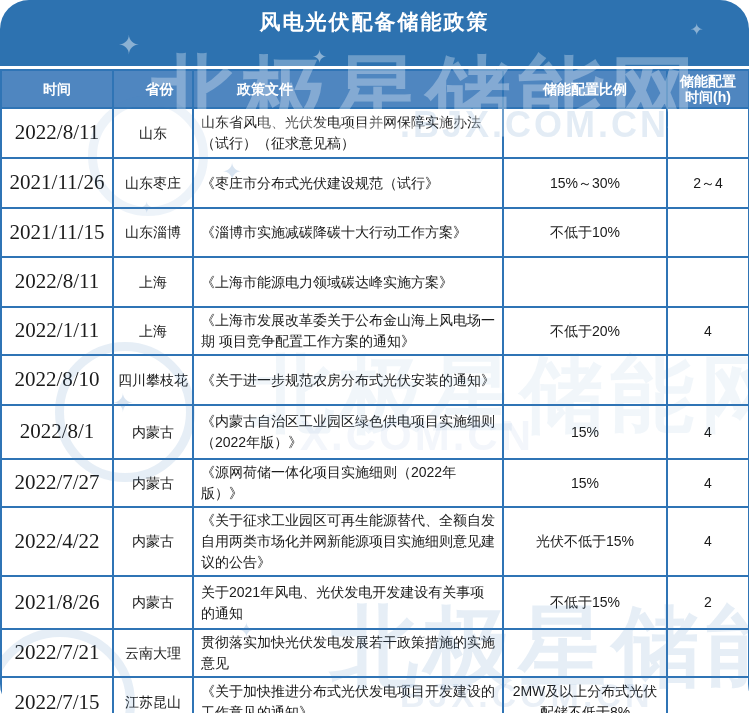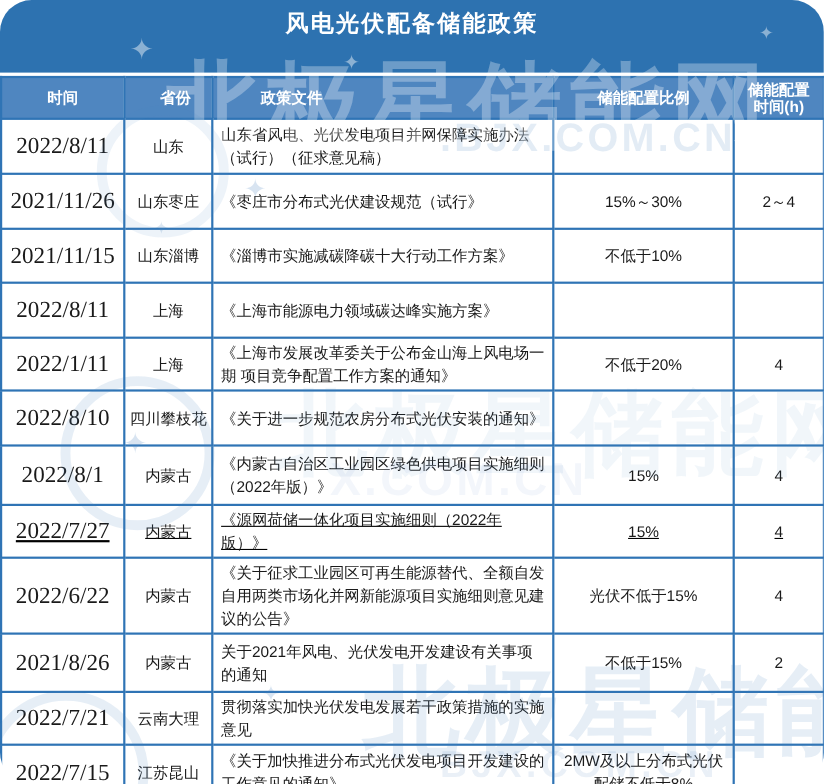--- a/index.html
+++ b/index.html
@@ -181,29 +181,29 @@
           <td class="col3"></td>
           <td class="col4"></td>
         </tr>
         <tr style="height: 54px;">
           <td class="col0">2022/8/1</td>
           <td class="col1">内蒙古</td>
           <td class="col2">《内蒙古自治区工业园区绿色供电项目实施细则（2022年版）》</td>
           <td class="col3">15%</td>
           <td class="col4">4</td>
         </tr>
-        <tr style="height: 36px; text-decoration: underline;">
+        <tr style="height: 36px;">
           <td class="col0">2022/7/27</td>
           <td class="col1">内蒙古</td>
           <td class="col2">《源网荷储一体化项目实施细则（2022年版）》</td>
           <td class="col3">15%</td>
           <td class="col4">4</td>
         </tr>
         <tr style="height: 57px;">
-          <td class="col0">2022/6/22</td>
+          <td class="col0">2022/4/22</td>
           <td class="col1">内蒙古</td>
           <td class="col2">《关于征求工业园区可再生能源替代、全额自发自用两类市场化并网新能源项目实施细则意见建议的公告》</td>
           <td class="col3">光伏不低于15%</td>
           <td class="col4">4</td>
         </tr>
         <tr style="height: 53px;">
           <td class="col0">2021/8/26</td>
           <td class="col1">内蒙古</td>
           <td class="col2">关于2021年风电、光伏发电开发建设有关事项的通知</td>
           <td class="col3">不低于15%</td>

